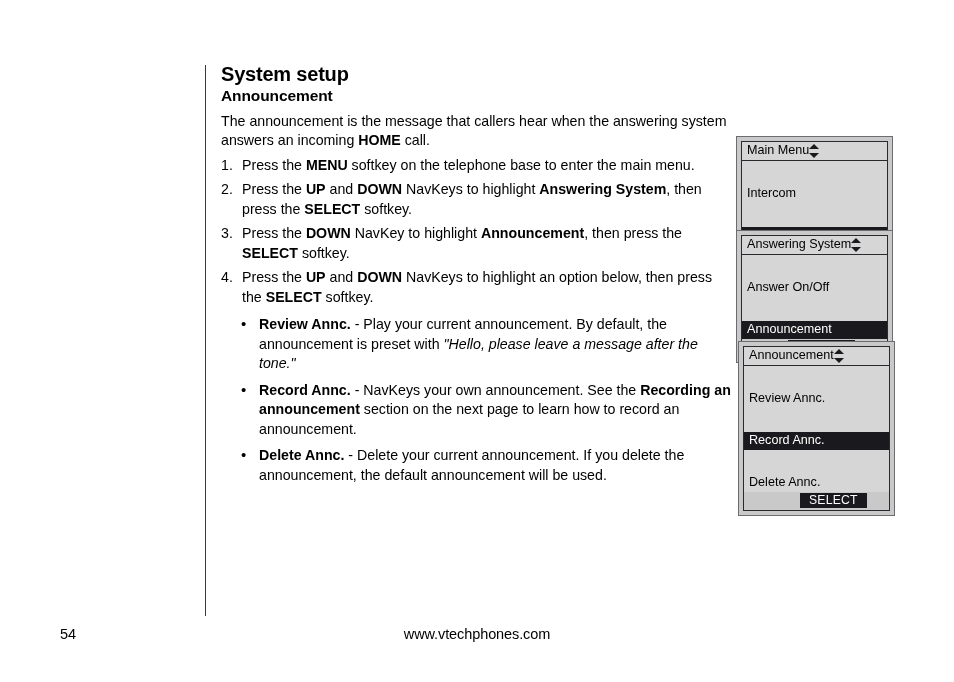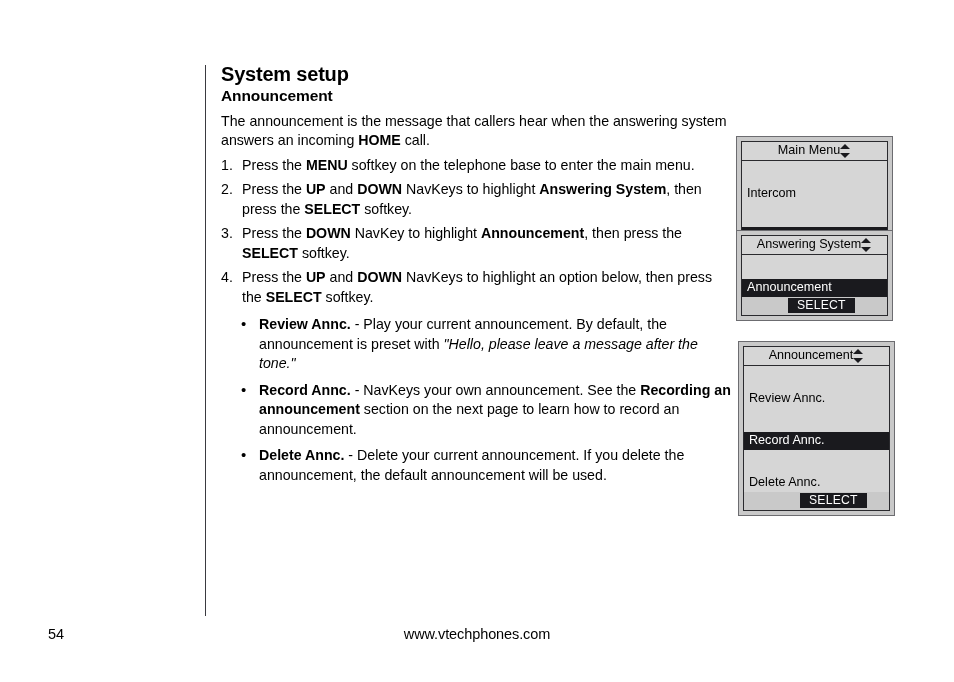--- a/index.html
+++ b/index.html
@@ -115,21 +115,21 @@
     padding: 4px;
   }
   .lcd-inner {
     border: 1px solid #2a2a2e;
     background: #d6d6d6;
     box-sizing: border-box;
   }
   .lcd-title {
     display: flex;
     align-items: center;
-    justify-content: center;
+    justify-content: flex-start;
     padding: 1px 5px 2px 5px;
     font-size: 12.6px;
     line-height: 15px;
     border-bottom: 1px solid #2a2a2e;
     background: #d6d6d6;
     white-space: nowrap;
   }
   .scroll-arrow {
     display: inline-block;
     width: 11px;
@@ -180,21 +180,21 @@
     color: #ffffff;
     font-size: 12.2px;
     line-height: 15px;
     padding: 0 9px;
     letter-spacing: 0.2px;
   }
 
   
   .pagenum {
     position: absolute;
-    left: 48px;
+    left: 60px;
     top: 626px;
     font-size: 14.5px;
   }
   .footer-url {
     position: absolute;
     left: 0;
     right: 0;
     top: 626px;
     text-align: center;
     font-size: 14.5px;
@@ -268,20 +268,21 @@
       </div>
     </div>
   </div>
 
   <div class="lcd" style="left:736px; top:230px; width:157px;">
     <div class="lcd-inner">
       <div class="lcd-title">
         <span>Answering System</span>
         <span class="scroll-arrow"></span>
       </div>
+      <div class="lcd-row">Answer On/Off</div>
       <div class="lcd-row sel">Announcement</div>
       <div class="lcd-soft" style="padding-left:46px;">
         <span class="sk">SELECT</span>
       </div>
     </div>
   </div>
 
   <div class="lcd" style="left:738px; top:341px; width:157px;">
     <div class="lcd-inner">
       <div class="lcd-title">

